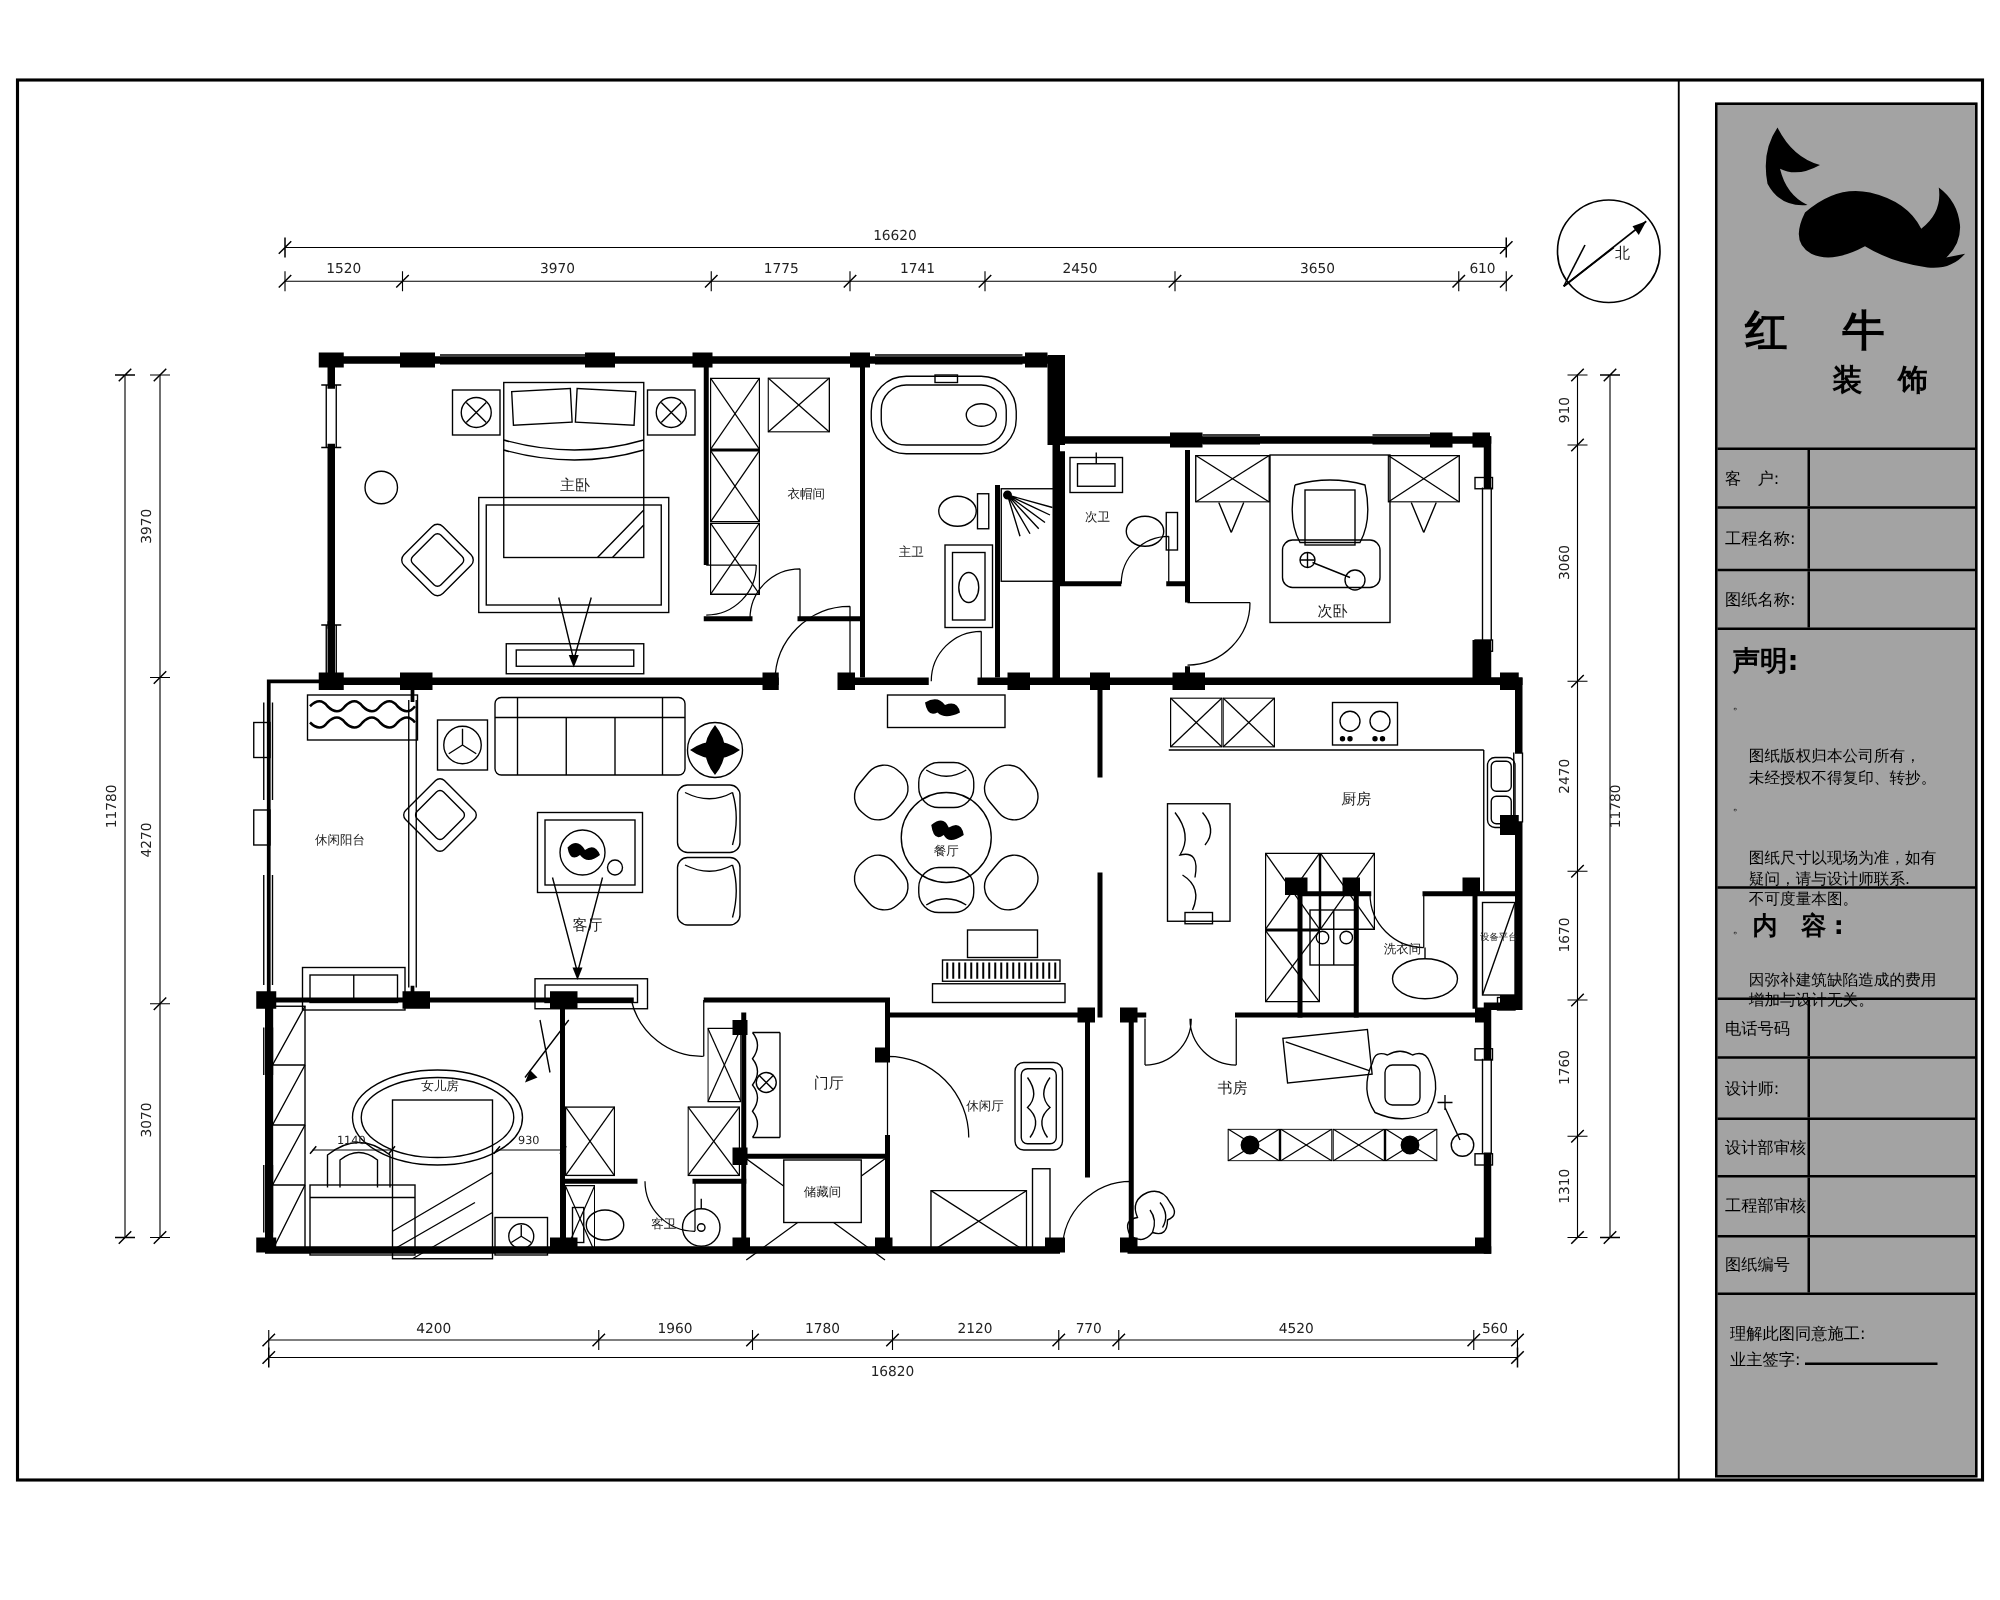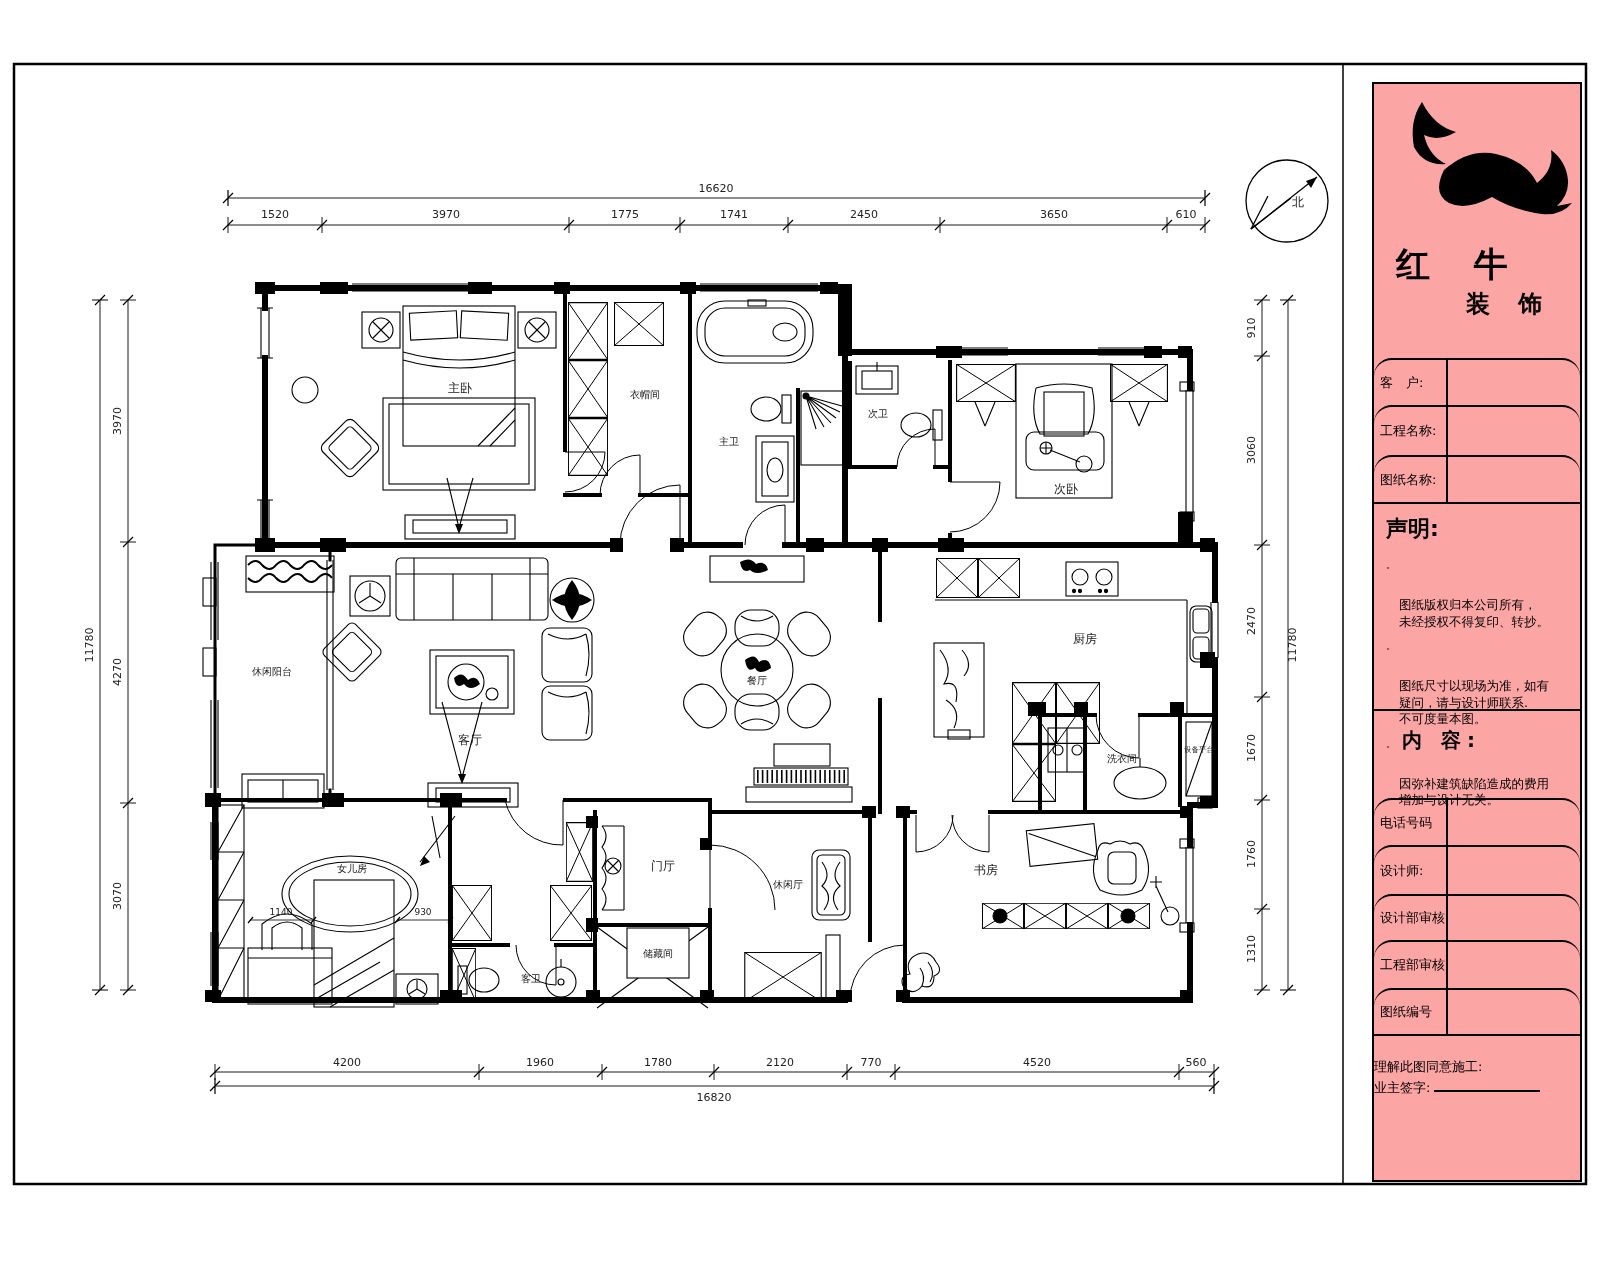--- a/index.html
+++ b/index.html
@@ -5,36 +5,36 @@
   html,body{margin:0;padding:0;background:#fff;}
   body{width:1600px;height:1280px;position:relative;font-family:"DejaVu Sans",sans-serif;color:#000;}
   svg text{font-family:"DejaVu Sans",sans-serif;fill:#1a1a1a;}
   .lbl{font-size:12px;text-anchor:middle;}
   .lbl-s{font-size:10px;text-anchor:middle;}
   .lbl-xs{font-size:7.5px;text-anchor:middle;}
   .dimt{font-size:11px;text-anchor:middle;fill:#222;}
   .dimt-s{font-size:9px;text-anchor:middle;fill:#222;}
   
   .tb{position:absolute;left:1372px;top:82px;width:210px;height:1100px;border:2px solid #000;
-      box-sizing:border-box;display:flex;flex-direction:column;background:#fca5a5;}
+      box-sizing:border-box;display:flex;flex-direction:column;background:#a3a3a3;}
   .tb-logo{position:relative;height:274px;flex:none;}
   .brand1{position:absolute;left:22px;top:158px;font-size:34px;font-weight:bold;letter-spacing:16px;white-space:nowrap;}
   .brand2{position:absolute;left:92px;top:204px;font-size:24px;font-weight:bold;letter-spacing:10px;white-space:nowrap;}
-  .tb-row{flex:none;display:flex;border-top:2px solid #000;box-sizing:border-box;border-radius:18px;}
+  .tb-row{flex:none;display:flex;border-top:2px solid #000;box-sizing:border-box;}
   .tb-l{width:74px;flex:none;border-right:2px solid #000;display:flex;align-items:center;
         padding-left:6px;font-size:13px;box-sizing:border-box;white-space:nowrap;}
   .tb-v{flex:1;}
   .tb-stmt{flex:none;height:207px;border-top:2px solid #000;box-sizing:border-box;padding:10px 8px 0 12px;}
   .stmt-title{font-size:22px;font-weight:bold;margin-bottom:12px;}
   .stmt-item{display:flex;font-size:12.5px;line-height:1.32;margin-bottom:7px;}
   .stmt-mark{flex:none;width:13px;font-size:10px;padding-top:2px;}
   .stmt-text{white-space:pre-line;margin-top:41px;}
   .tb-content{flex:none;height:89px;border-top:2px solid #000;box-sizing:border-box;
               font-size:20px;font-weight:bold;letter-spacing:6px;padding:16px 0 0 28px;}
-  .tb-footer{flex:1;border-top:2px solid #000;box-sizing:border-box;padding:22px 8px 0 0;font-size:13px;}
+  .tb-footer{flex:1;border-top:2px solid #000;box-sizing:border-box;padding:22px 8px 0 10px;font-size:13px;}
   .sign-line{display:inline-block;width:106px;border-bottom:2px solid #000;height:14px;margin-left:4px;}
   .tb-footer .f2{}
 </style>
 </head>
 <body>
 
 
 
 <svg width="1600" height="1280" viewBox="0 0 1600 1280">
   <defs>

